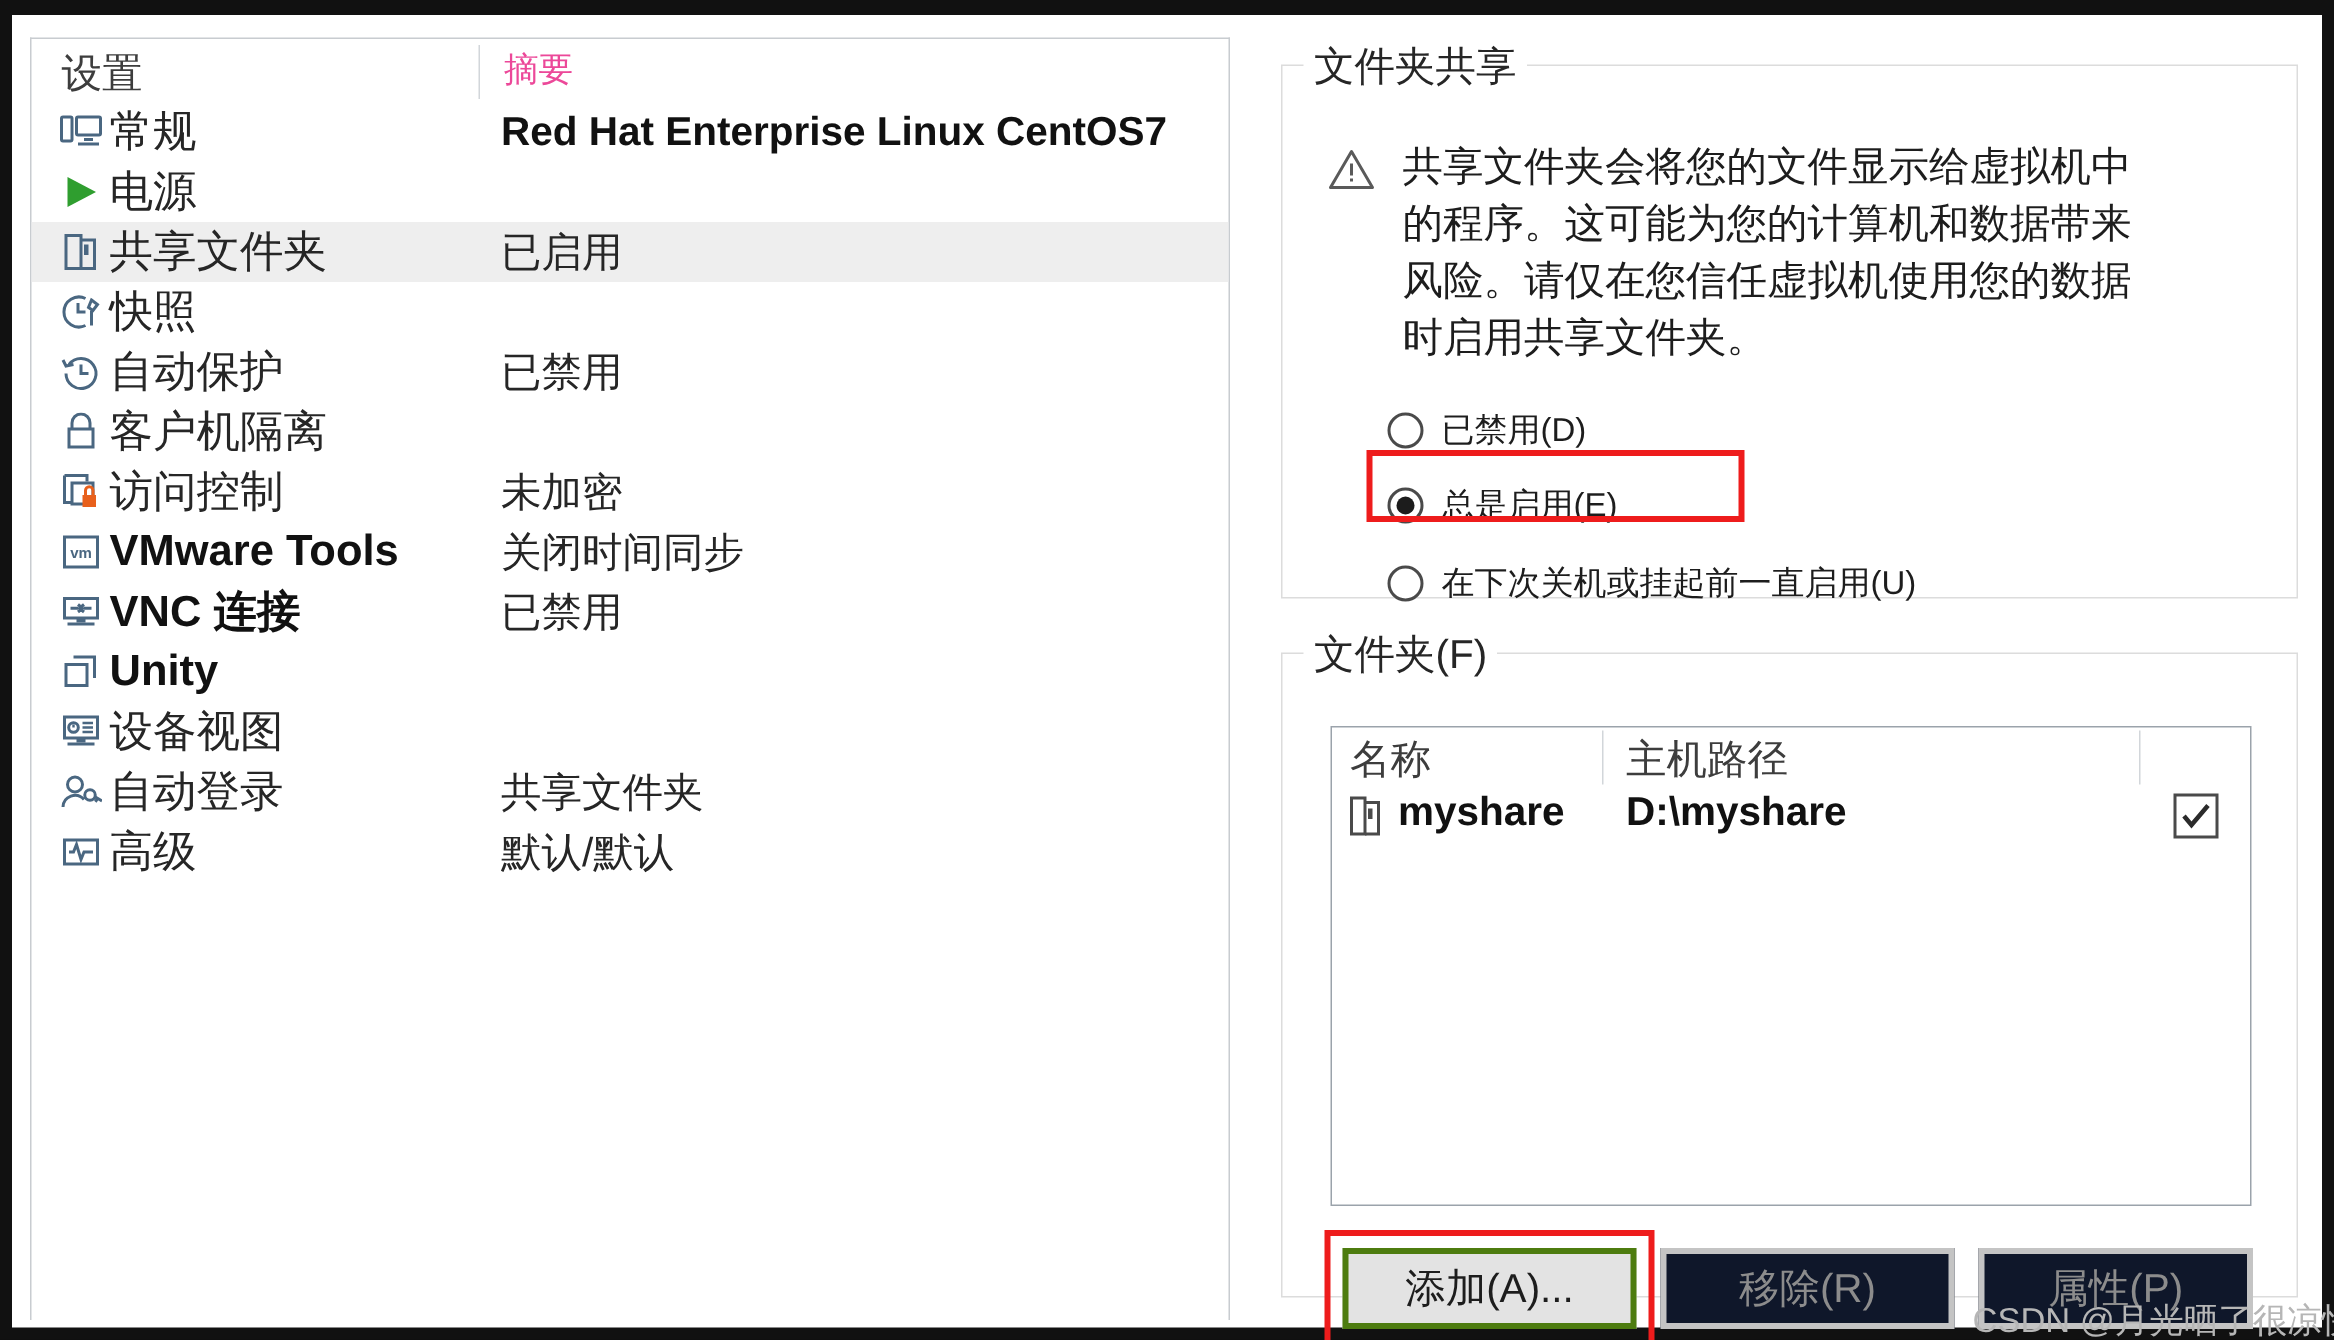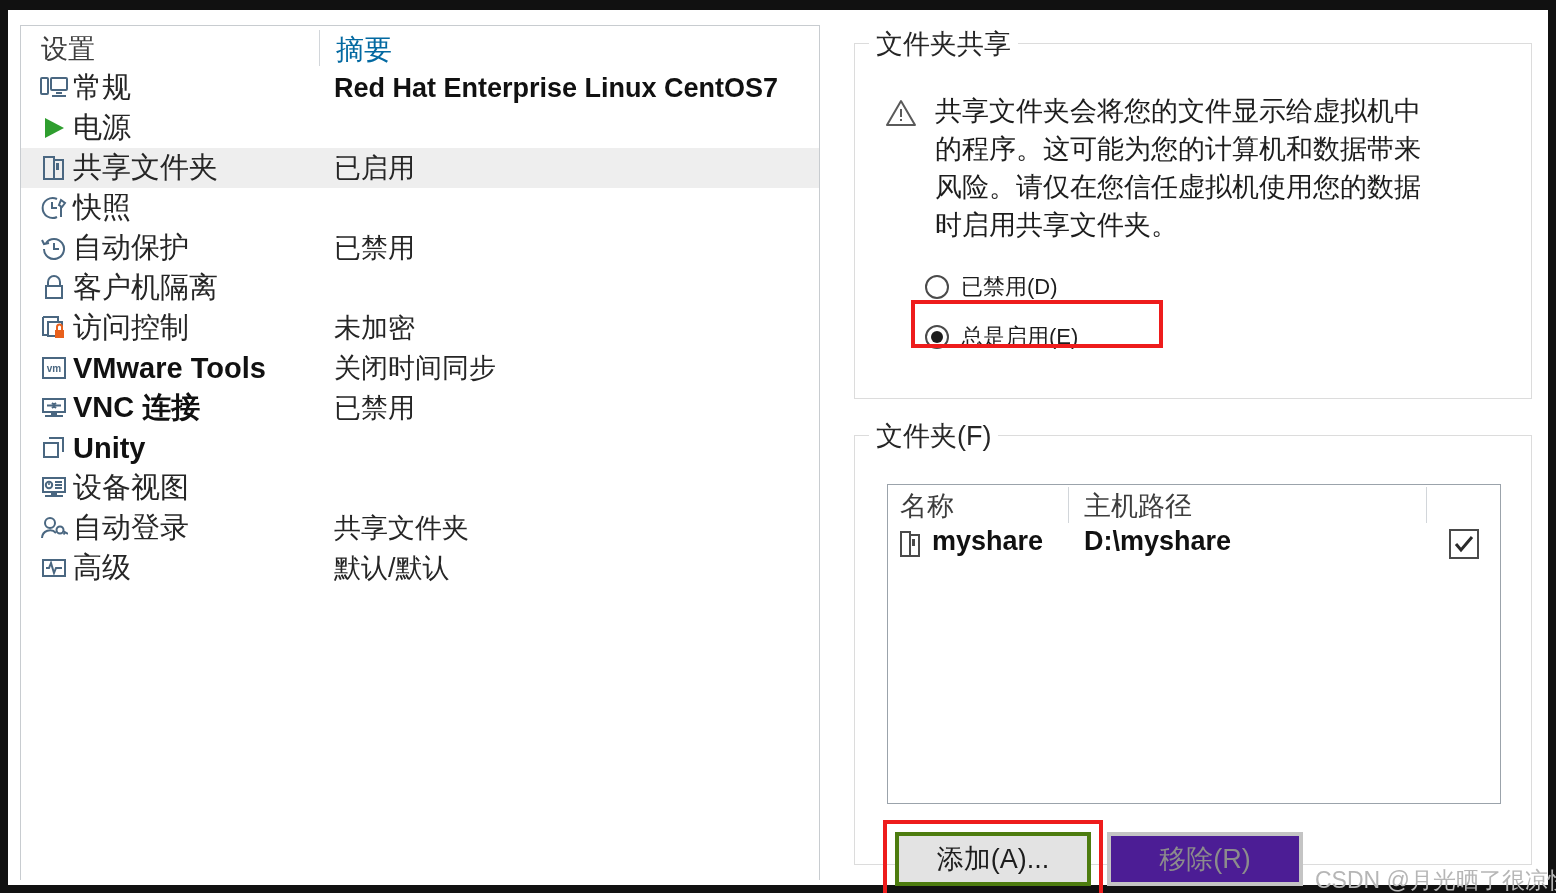--- a/index.html
+++ b/index.html
@@ -44,22 +44,22 @@
     position: absolute;
     left: 20px;
     top: 5px;
     font-size: 27px;
     color: #3d3d3d;
   }
   .hdr-summary {
     position: absolute;
     left: 315px;
     top: 5px;
-    font-size: 28px;
-    color: #0369a1;
+    font-size: 23px;
+    color: #ec4899;
   }
   .hdr-divider {
     position: absolute;
     left: 298px;
     top: 4px;
     width: 1px;
     height: 36px;
     background: #d2d6da;
   }
   .row {
@@ -298,21 +298,21 @@
     align-items: center;
     justify-content: center;
     font-size: 27px;
     white-space: nowrap;
   }
   .btn.enabled {
     background: #e3e3e3;
     color: #1d1d1d;
   }
   .btn.disabled {
-    background: #4c1d95;
+    background: #0f172a;
     border-color: #c4c4c4;
     color: #8c8c8c;
   }
   #watermark {
     position: absolute;
     left: 1307px;
     top: 855px;
     font-size: 23px;
     color: #b6b6b6;
     white-space: nowrap;
@@ -512,20 +512,24 @@
         <span class="radio-label">已禁用(D)</span>
       </div>
 
       <div class="radio-row" style="top:278px">
         <span class="radio-outer checked"></span>
         <span class="radio-label">总是启用(E)</span>
       </div>
 
       <div class="redbox" style="left:56px; top:256px; width:252px; height:48px;"></div>
 
+      <div class="radio-row" style="top:330px">
+        <span class="radio-outer"></span>
+        <span class="radio-label">在下次关机或挂起前一直启用(U)</span>
+      </div>
     </div>
 
     <div class="groupbox" id="gb-folders">
       <div class="group-title">文件夹(F)</div>
 
       <div id="folder-list">
         <div class="fl-head">
           <div class="fl-div1"></div>
           <div class="fl-div2"></div>
           <div class="fl-col-name">名称</div>
@@ -544,20 +548,21 @@
           <span class="fl-check">
             <svg width="26" height="26" viewBox="0 0 26 26">
                 <polyline points="5,13 10,19 21,6" fill="none" stroke="#2b2b2b" stroke-width="3"></polyline>
               </svg>
           </span>
         </div>
       </div>
 
       <div class="btn enabled" style="left:40px; top:396px; width:196px;">添加(A)...</div>
       <div class="btn disabled" style="left:252px; top:396px; width:196px;">移除(R)</div>
+      <div class="btn disabled" style="left:464px; top:396px; width:183px;">属性(P)</div>
 
       <div class="redbox" style="left:28px; top:384px; width:220px; height:78px;"></div>
     </div>
 
   </div>
 
   <div id="watermark">CSDN @月光晒了很凉快</div>
 
 </div>
 

